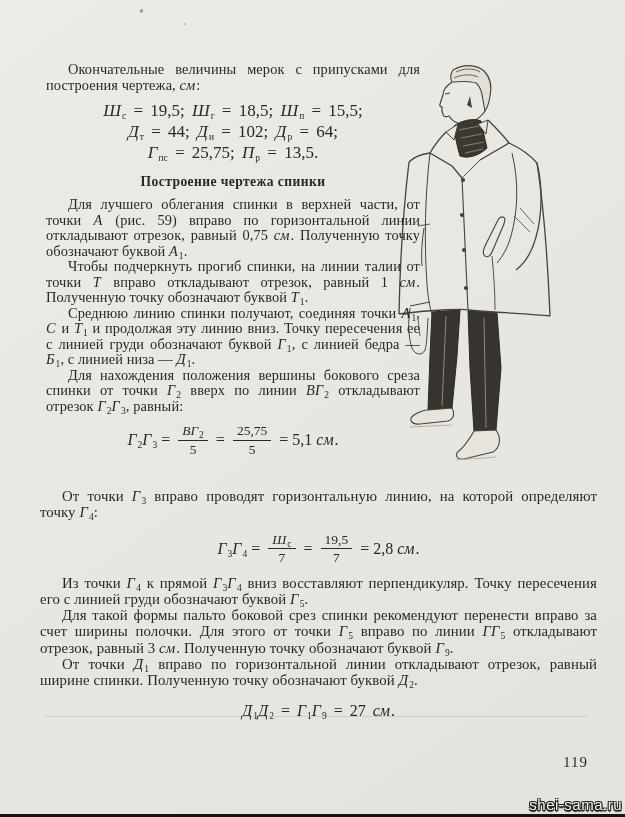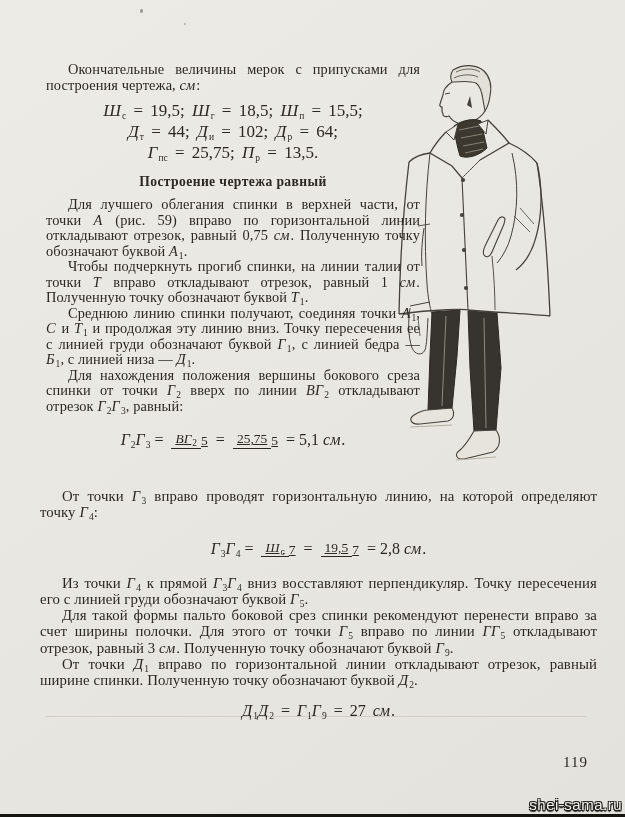--- a/index.html
+++ b/index.html
@@ -28,22 +28,22 @@
 
   .heading{margin:11px 0 7px;text-align:center;font-weight:bold;
     font-size:13.6px;letter-spacing:.4px;}
 
   sub{font-size:9.5px;vertical-align:-3px;font-style:normal;line-height:0;}
   i{padding-right:1px;}
 
   .formula{display:flex;justify-content:center;align-items:center;gap:8px;
     margin:6px 0 4px;font-size:16px;min-height:40px;}
   .wide .formula{margin:8px 0 6px;}
-  .frac{display:inline-flex;flex-direction:row;align-items:center;
-    font-size:13.5px;line-height:1.12;text-decoration:underline;}
+  .frac{display:inline-flex;flex-direction:column;align-items:center;
+    font-size:13.5px;line-height:1.12;}
   .frac .num{display:block;border-bottom:1.2px solid #2b2824;padding:0 4px 1px;}
   .frac .den{display:block;padding-top:1px;}
   .fline{margin:13px 0 0;text-align:center;font-size:16px;word-spacing:3px;}
 
   .man{position:absolute;left:396px;top:56px;}
 
   .sep{position:absolute;left:45px;top:716px;width:542px;height:1px;
     background:rgba(70,64,52,.13);}
   .pagenum{position:absolute;left:563px;top:730px;font-size:15px;letter-spacing:1px;margin-top:24px;}
 
@@ -123,21 +123,21 @@
 
   <div class="narrow">
     <p class="body">Окончательные величины мерок с припусками для построения чертежа, <i>см</i>:</p>
 
     <div class="measures">
       <div><i>Ш</i><sub>с</sub> = 19,5; <i>Ш</i><sub>г</sub> = 18,5; <i>Ш</i><sub>п</sub> = 15,5;</div>
       <div><i>Д</i><sub>т</sub> = 44; <i>Д</i><sub>и</sub> = 102; <i>Д</i><sub>р</sub> = 64;</div>
       <div><i>Г</i><sub>пс</sub> = 25,75; <i>П</i><sub>р</sub> = 13,5.</div>
     </div>
 
-    <div class="heading">Построение чертежа равный</div>
+    <div class="heading">Построение чертежа спинки</div>
 
     <p class="body">Для лучшего облегания спинки в верхней части, от точки <i>А</i> (рис. 59) вправо по горизонтальной линии откладывают отрезок, равный 0,75 <i>см</i>. Полученную точку обозначают буквой <i>А</i><sub>1</sub>.</p>
     <p class="body">Чтобы подчеркнуть прогиб спинки, на линии талии от точки <i>Т</i> вправо откладывают отрезок, равный 1 <i>см</i>. Полученную точку обозначают буквой <i>Т</i><sub>1</sub>.</p>
     <p class="body">Среднюю линию спинки получают, соединяя точки <i>А</i><sub>1</sub>, <i>С</i> и <i>Т</i><sub>1</sub> и продолжая эту линию вниз. Точку пересечения ее с линией груди обозначают буквой <i>Г</i><sub>1</sub>, с линией бедра — <i>Б</i><sub>1</sub>, с линией низа — <i>Д</i><sub>1</sub>.</p>
     <p class="body">Для нахождения положения вершины бокового среза спинки от точки <i>Г</i><sub>2</sub> вверх по линии <i>ВГ</i><sub>2</sub> откладывают отрезок <i>Г</i><sub>2</sub><i>Г</i><sub>3</sub>, равный:</p>
 
     <div class="formula">
       <span><i>Г</i><sub>2</sub><i>Г</i><sub>3</sub> =</span>
       <span class="frac">
           <span class="num"><i>ВГ</i><sub>2</sub></span>

